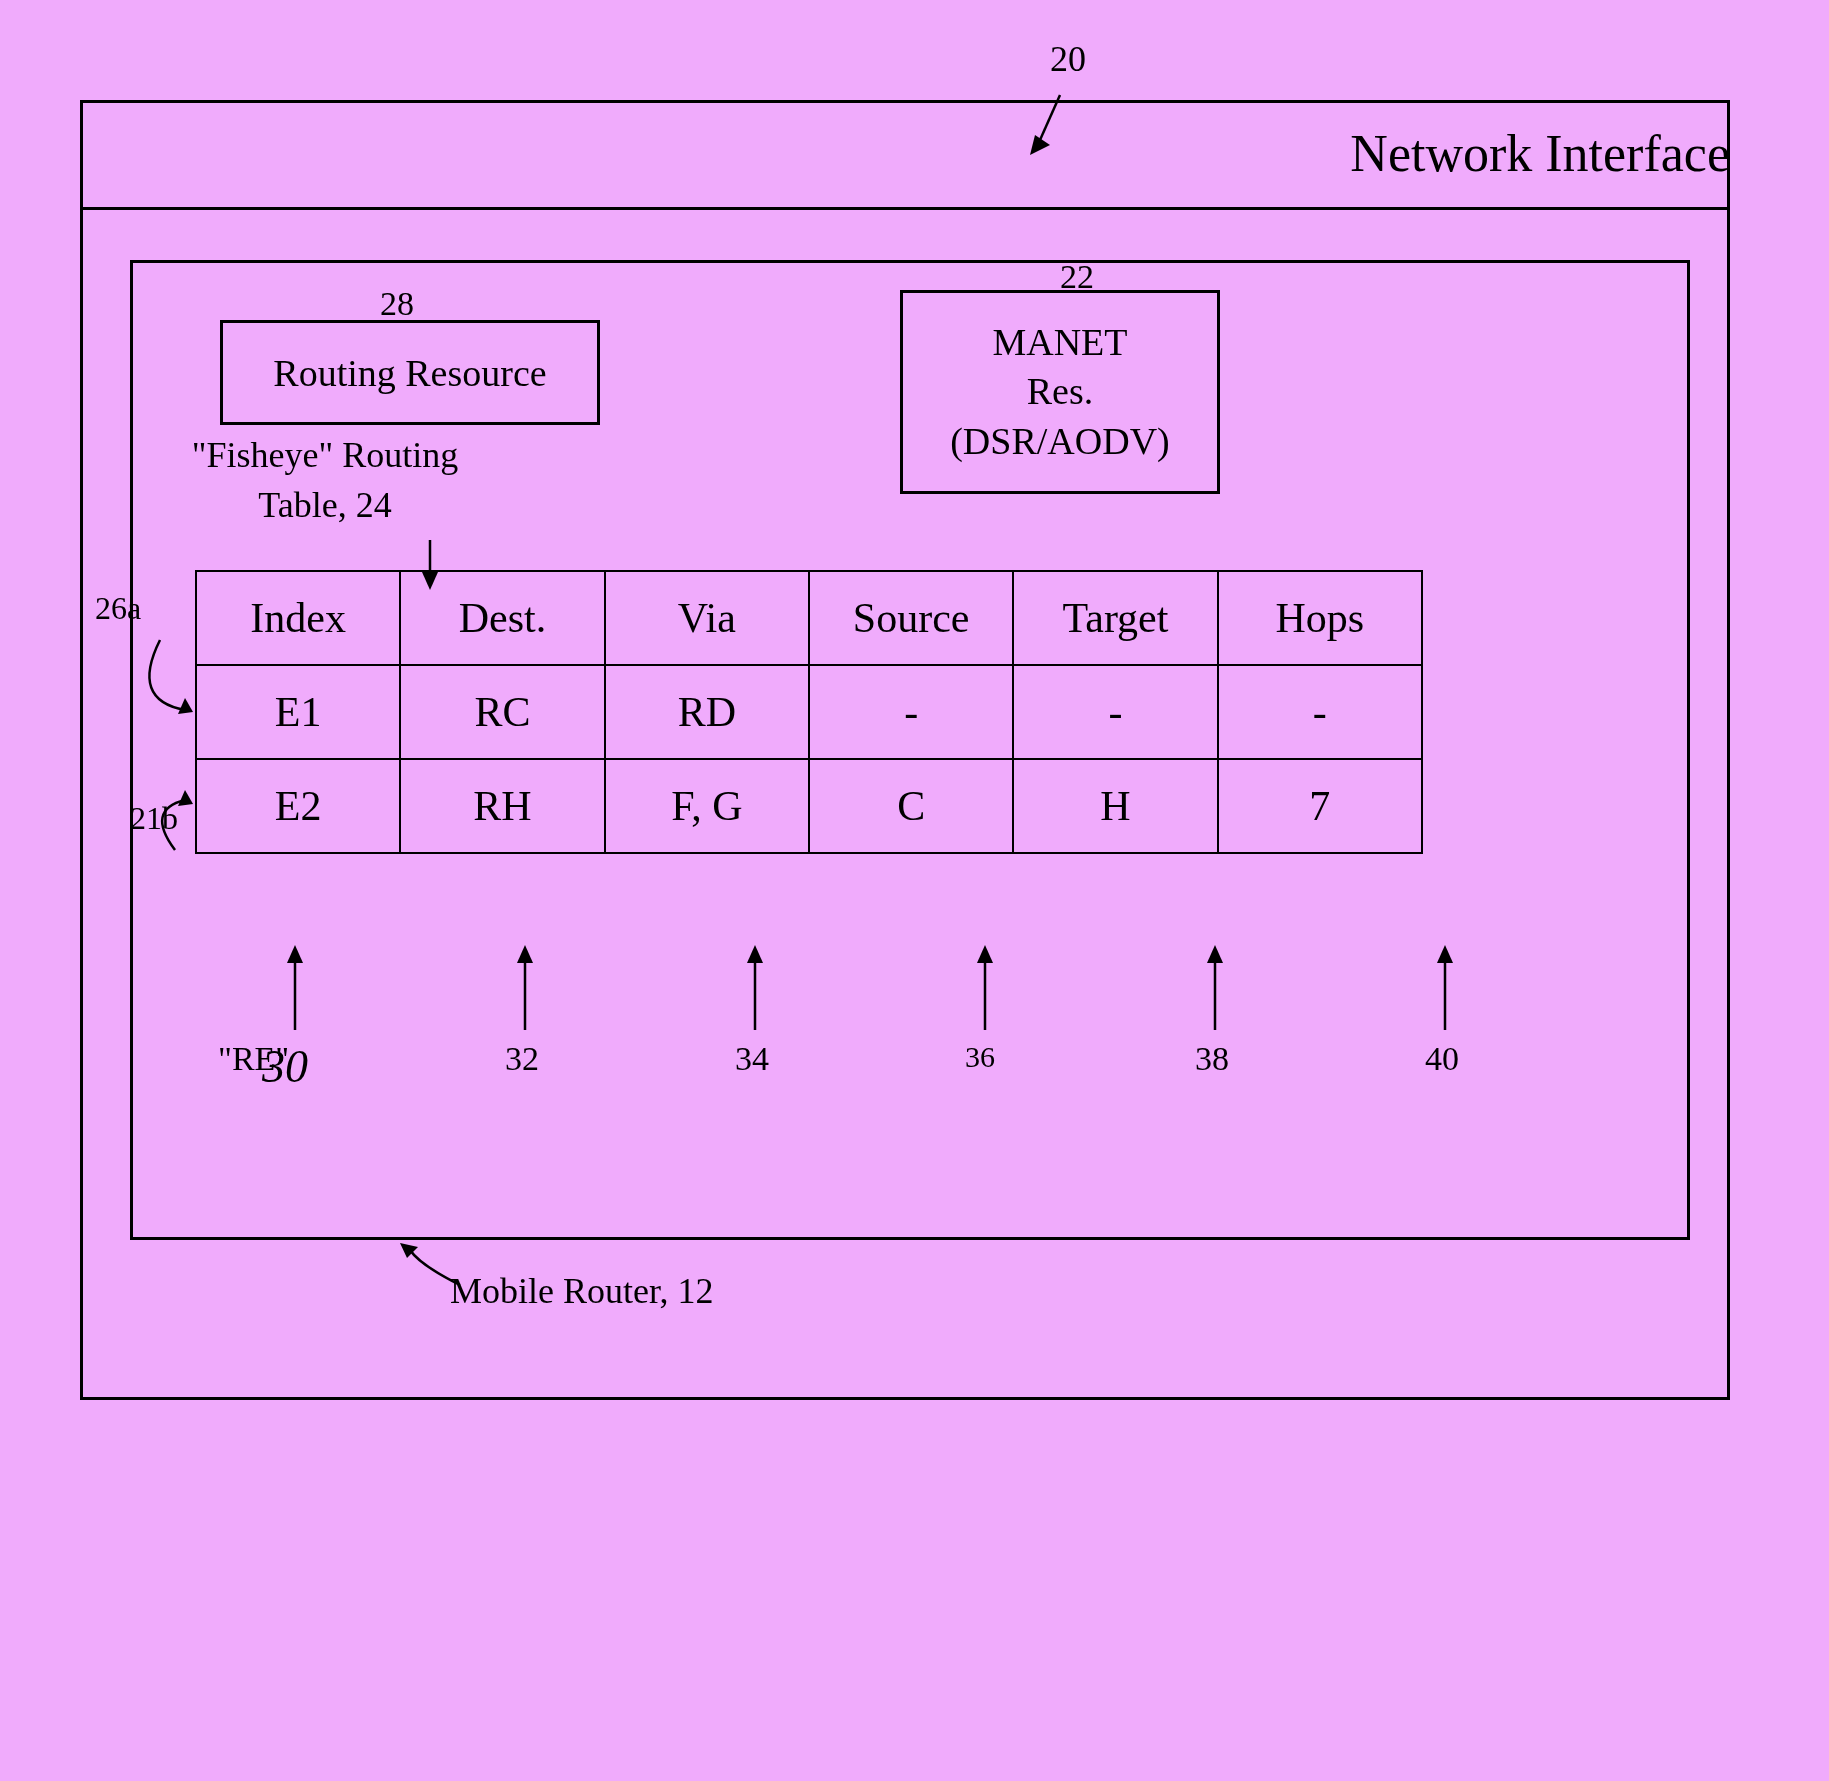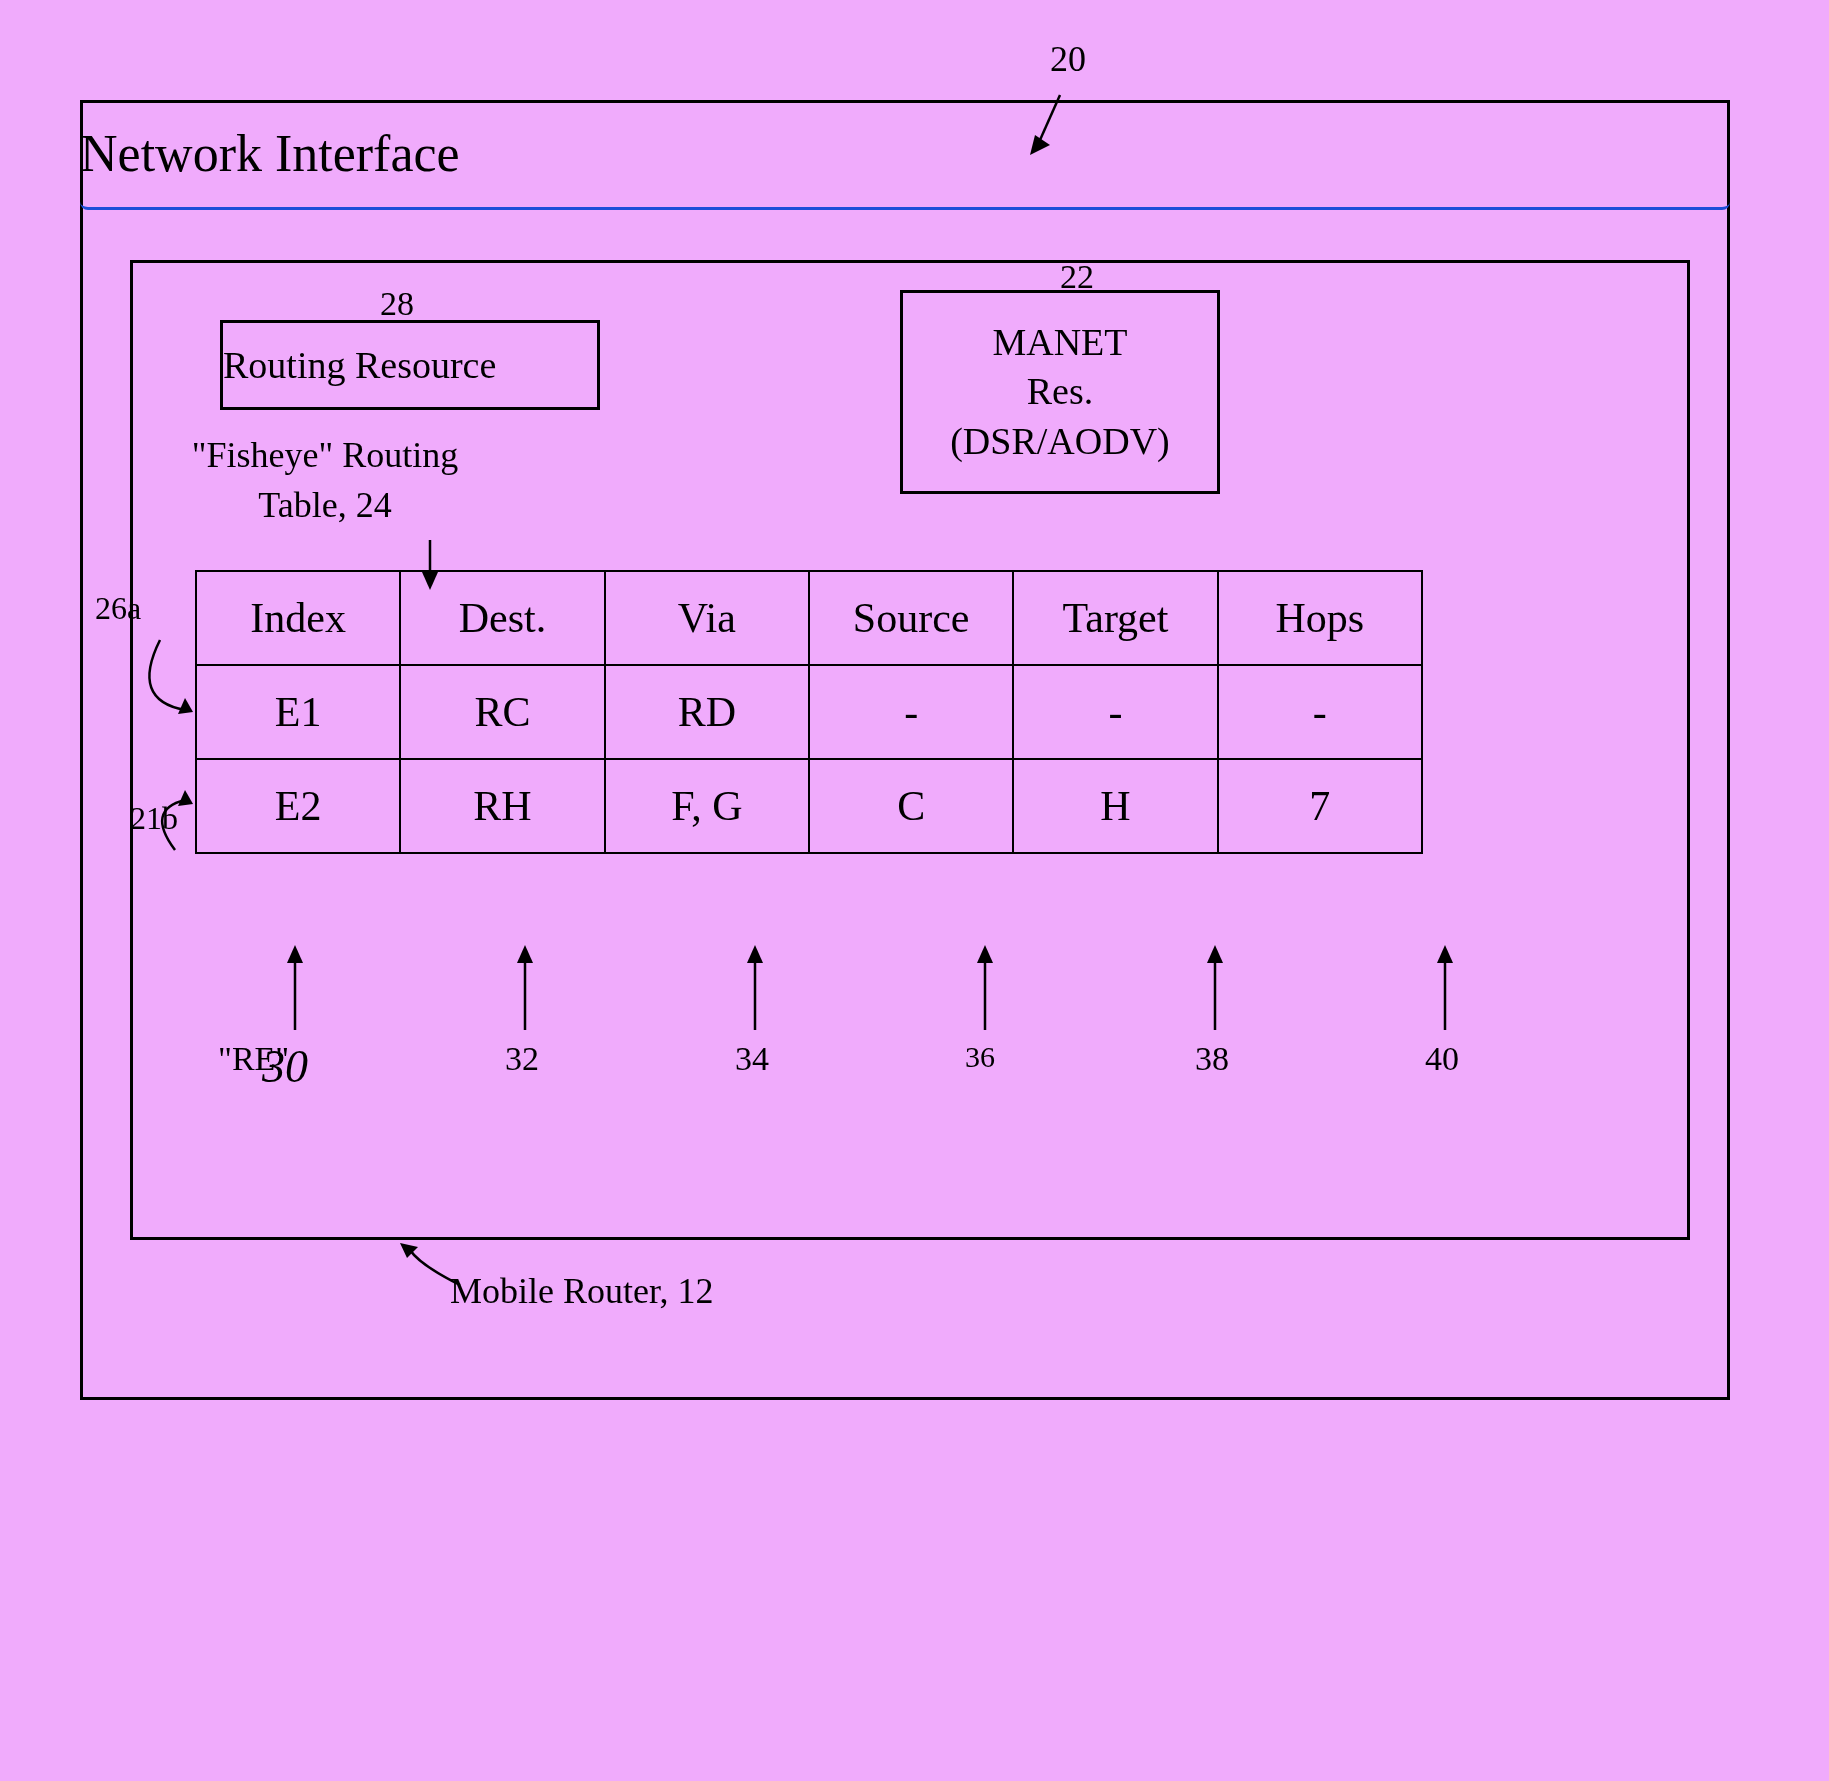--- a/index.html
+++ b/index.html
@@ -37,25 +37,24 @@
       border: 3px solid #000;
     }
 
     
     .network-interface-header {
       position: absolute;
       top: 100px;
       left: 80px;
       width: 1650px;
       height: 110px;
-      border-bottom: 3px solid #1d4ed8;
+      border-bottom: 3px solid #000000;
       display: flex;
       align-items: center;
-      justify-content: flex-start;
-      border-radius: 8px;
+      justify-content: flex-end;
     }
 
     .network-interface-label {
       font-size: 52px;
       font-weight: normal;
     }
 
     
     .mobile-router-box {
       position: absolute;
@@ -65,24 +64,25 @@
       height: 980px;
       border: 3px solid #000;
     }
 
     
     .routing-resource-box {
       position: absolute;
       top: 320px;
       left: 220px;
       width: 380px;
-      height: 90px;
+      height: 105px;
       border: 3px solid #000;
       display: flex;
       align-items: center;
+      justify-content: center;
     }
 
     .routing-resource-label {
       font-size: 38px;
     }
 
     
     .label-28 {
       position: absolute;
       top: 285px;

